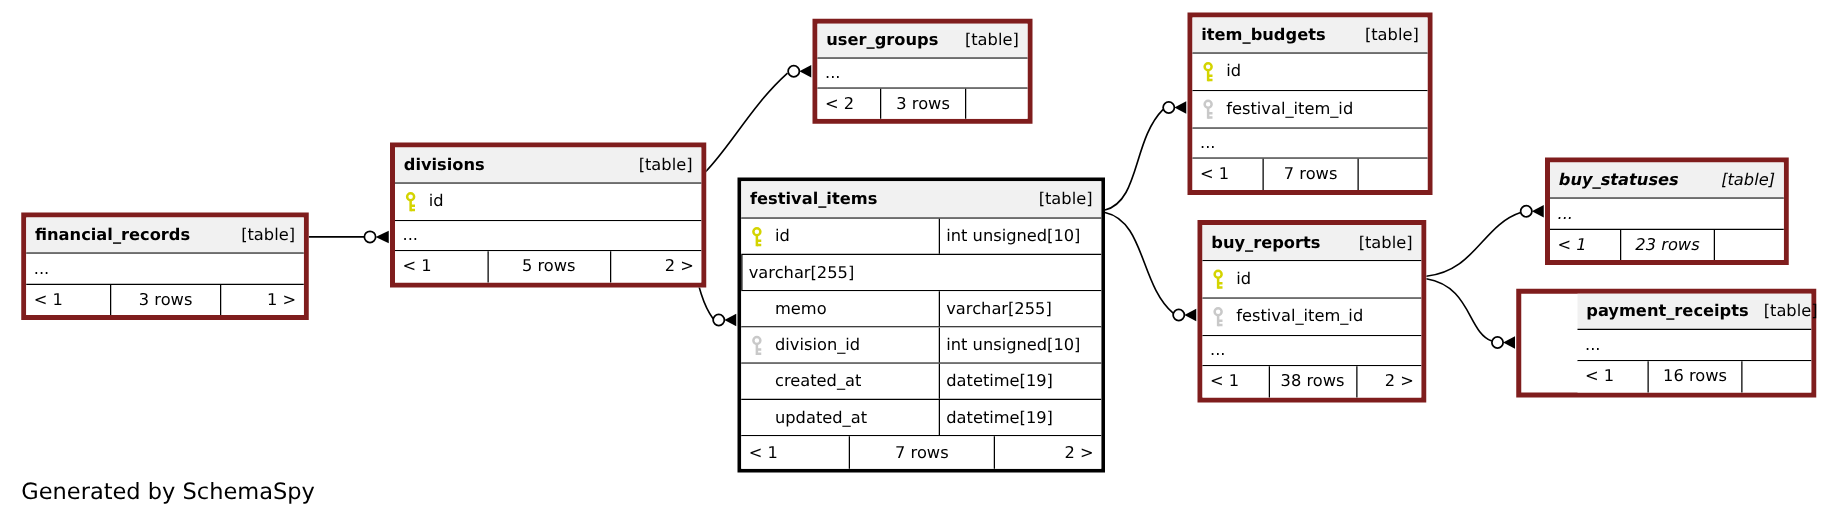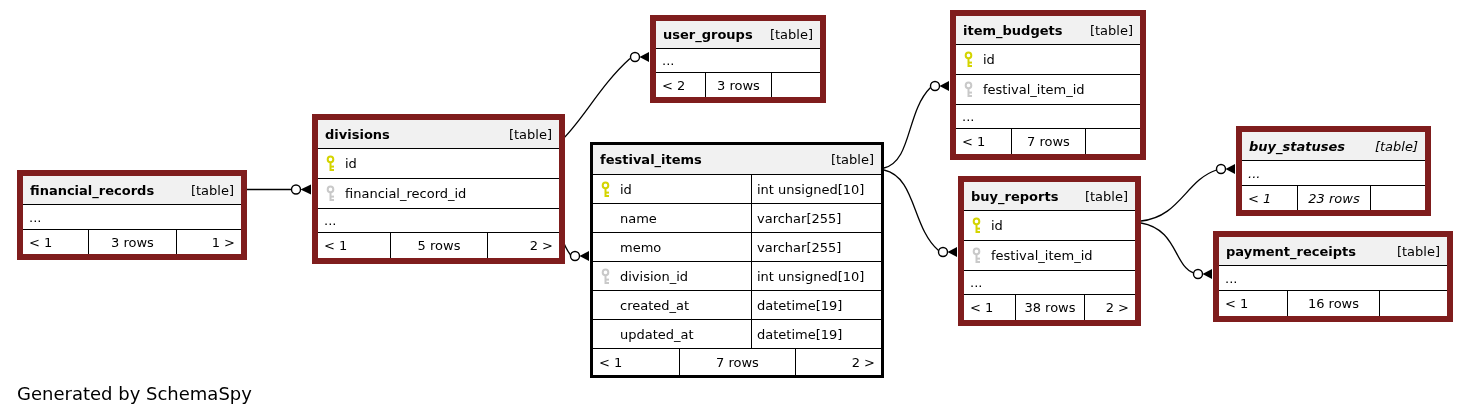--- a/index.html
+++ b/index.html
@@ -2,21 +2,21 @@
 <html><head>
 <meta charset="utf-8">
 <style>
   * { box-sizing: border-box; margin: 0; padding: 0; }
   html, body { background: #ffffff; }
   body { font-family: "DejaVu Sans", sans-serif; color: #000; }
   #canvas { position: relative; width: 1460px; height: 409px; background: #fff; overflow: hidden; }
 
   #connectors { position: absolute; left: 0; top: 0; }
 
-  .tbl { position: absolute; background: #fff; border: 6px solid #7f1d1d; font-size: 13px; }
+  .tbl { position: absolute; background: #fff; border: 4px solid #7f1d1d; font-size: 13px; }
   .tbl.focus { border: 3px solid #000; }
 
   .hdr { display: flex; justify-content: space-between; align-items: center;
          background: #f1f1f1; border-bottom: 1px solid #000; padding: 0 7px; }
   .hdr .nm { font-weight: bold; white-space: nowrap; }
   .hdr .tag { font-weight: normal; white-space: nowrap; margin-left: 12px; }
 
   .row { display: flex; align-items: center; border-bottom: 1px solid #000; background: #fff; }
   .icon-slot { width: 20px; display: flex; justify-content: flex-start; padding-left: 7px; flex: 0 0 20px; }
   .lbl { margin-left: 7px; white-space: nowrap; }
@@ -99,33 +99,20 @@
           <g fill="none" stroke-width="2" stroke="#d4d400">
             <circle cx="5.5" cy="4.4" r="2.8"></circle>
               <path d="M5.5,7.2 V16"></path>
               <path d="M5.5,11.6 H9"></path>
               <path d="M5.5,15 H9"></path>
           </g>
         </svg>
       </span>
       <span class="lbl">id</span>
     </div>
-    <div class="row h30">
-      <span class="icon-slot">
-        <svg class="key" width="11" height="17" viewBox="0 0 11 17">
-          <g fill="none" stroke-width="2" stroke="#c9c9c9">
-            <circle cx="5.5" cy="4.4" r="2.8"></circle>
-              <path d="M5.5,7.2 V16"></path>
-              <path d="M5.5,11.6 H9"></path>
-              <path d="M5.5,15 H9"></path>
-          </g>
-        </svg>
-      </span>
-      <span class="lbl">financial_record_id</span>
-    </div>
     <div class="row dots h24">...</div>
     <div class="ftr h25">
       <span class="fc fc1">&lt; 1</span>
       <span class="fc fc2">5 rows</span>
       <span class="fc fc3">2 &gt;</span>
     </div>
   </div>
 
   <div class="tbl" style="left:650px; top:15px; width:176px;">
     <div class="hdr h28">
@@ -155,24 +142,20 @@
                 <path d="M5.5,11.6 H9"></path>
                 <path d="M5.5,15 H9"></path>
             </g>
           </svg>
         </span>
         <span class="lbl">id</span>
       </span>
       <span class="typecell">int unsigned[10]</span>
     </div>
     <div class="row h29">
-      <span class="namecell">
-        <span class="icon-slot"></span>
-        <span class="lbl">name</span>
-      </span>
       <span class="typecell">varchar[255]</span>
     </div>
     <div class="row h29">
       <span class="namecell">
         <span class="icon-slot"></span>
         <span class="lbl">memo</span>
       </span>
       <span class="typecell">varchar[255]</span>
     </div>
     <div class="row h29">
@@ -296,21 +279,21 @@
       <span class="tag">[table]</span>
     </div>
     <div class="row dots h25">...</div>
     <div class="ftr h24">
       <span class="fc fc1">&lt; 1</span>
       <span class="fc fc2">23 rows</span>
       <span class="fc fc3"></span>
     </div>
   </div>
 
-  <div class="tbl" style="left:1213px; top:231px; width:240px;">
+  <div class="tbl" style="left:1213px; top:231px; width:240px;padding-left:45px;">
     <div class="hdr h29">
       <span class="nm">payment_receipts</span>
       <span class="tag">[table]</span>
     </div>
     <div class="row dots h25">...</div>
     <div class="ftr h25">
       <span class="fc fc1">&lt; 1</span>
       <span class="fc fc2">16 rows</span>
       <span class="fc fc3"></span>
     </div>

